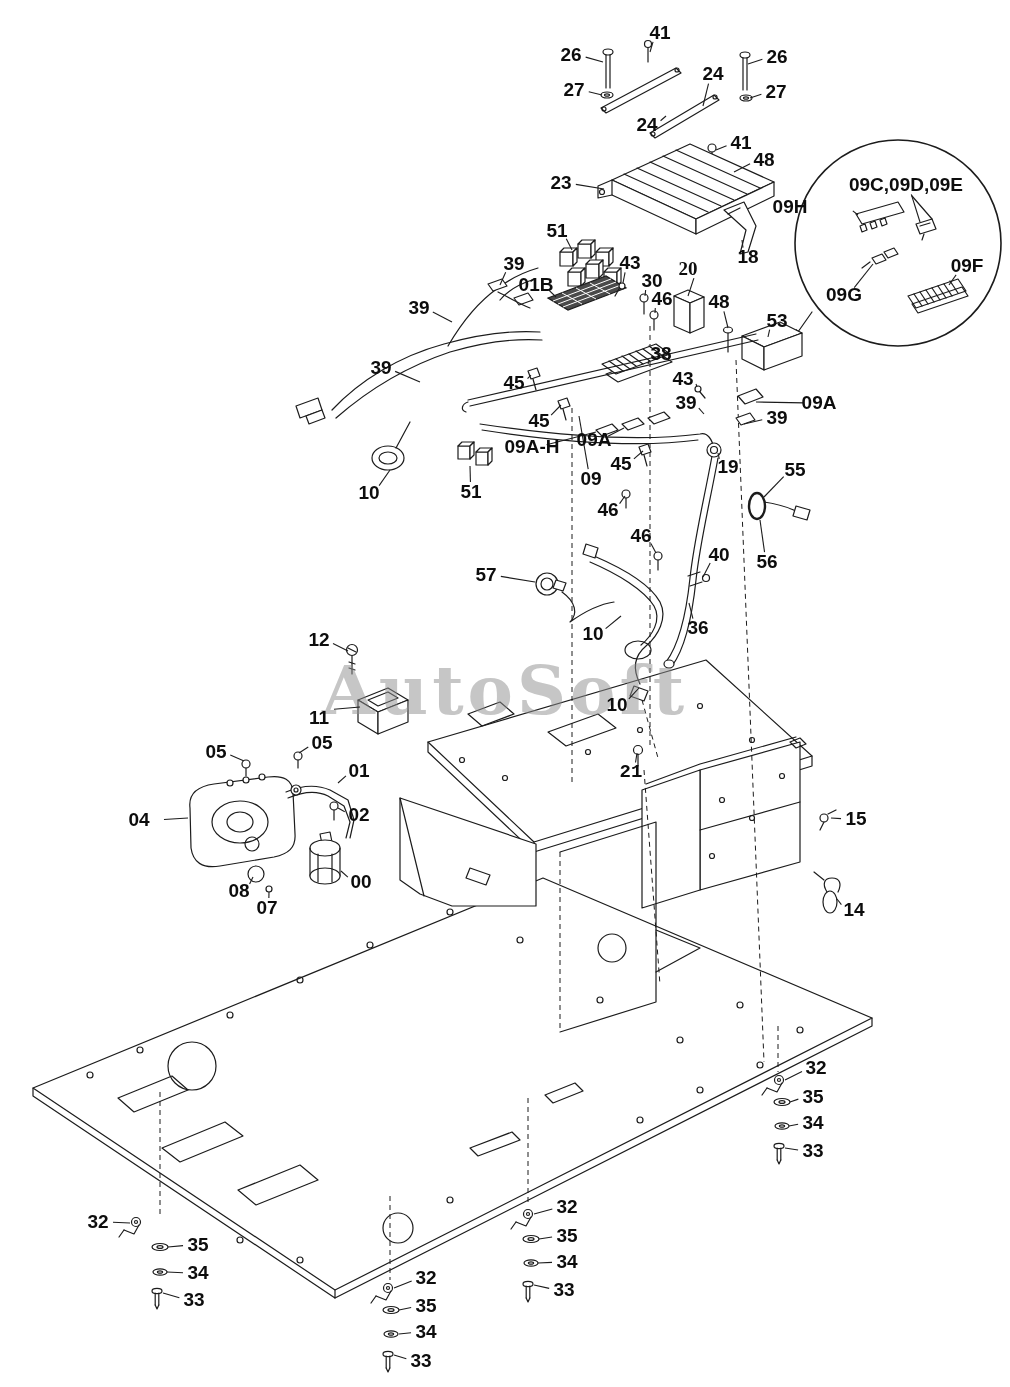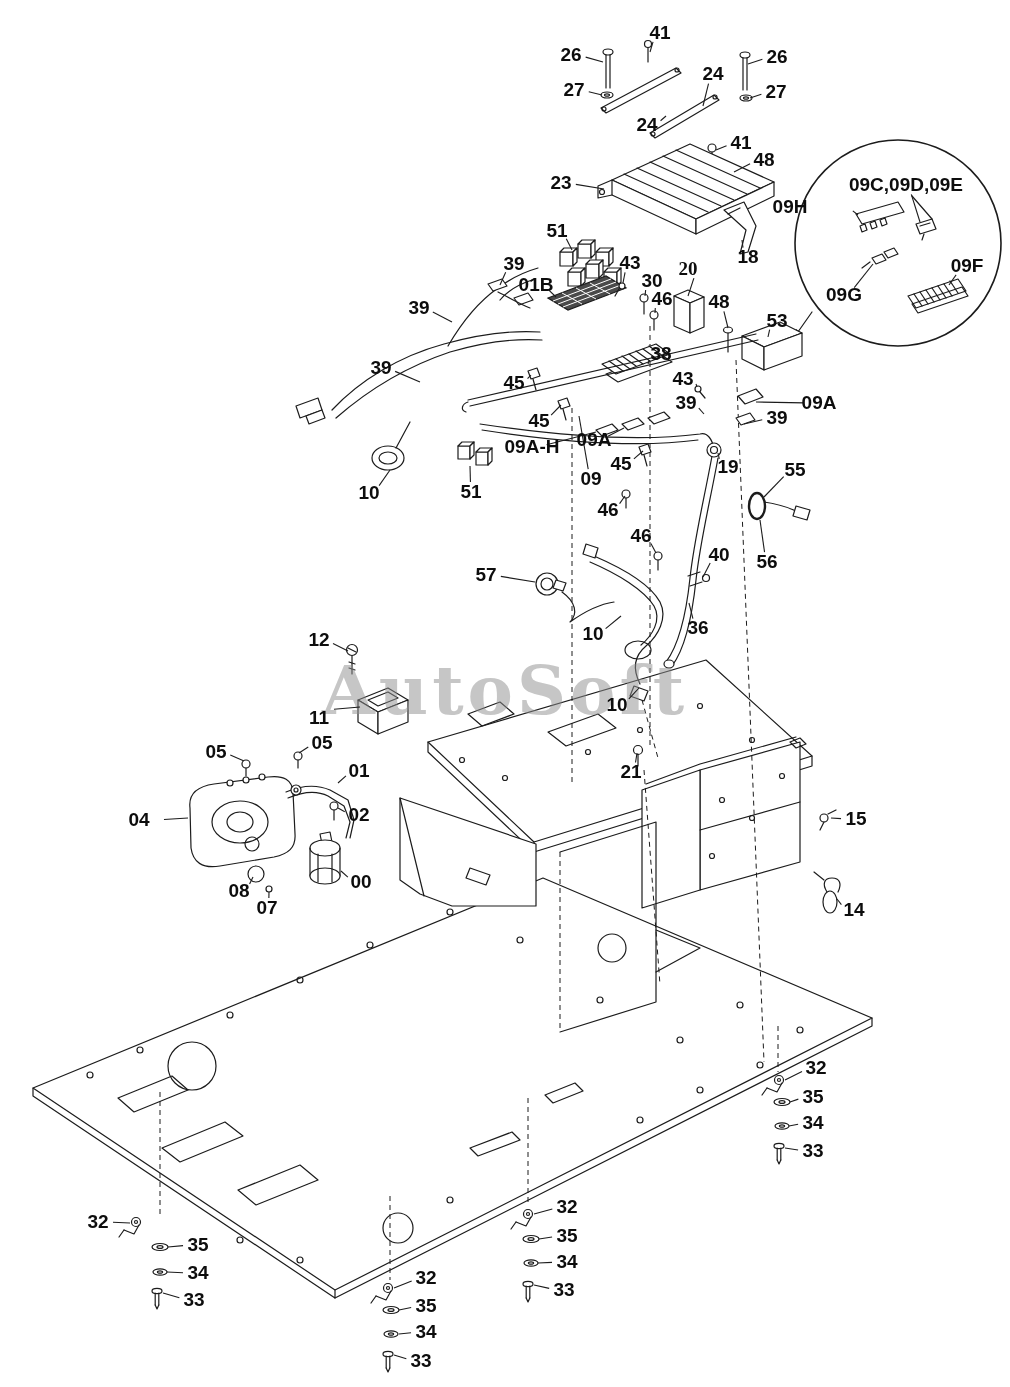--- a/index.html
+++ b/index.html
@@ -561,21 +561,21 @@
       <div class="part-label" style="left: 719px; top: 555px;">40</div>
       <div class="part-label" style="left: 486px; top: 575px;">57</div>
       <div class="part-label" style="left: 698px; top: 628px;">36</div>
       <div class="part-label" style="left: 593px; top: 634px;">10</div>
       <div class="part-label" style="left: 319px; top: 640px;">12</div>
       <div class="part-label" style="left: 319px; top: 710px; margin-top: 8px;">11</div>
       <div class="part-label" style="left: 617px; top: 705px;">10</div>
       <div class="part-label" style="left: 216px; top: 752px;">05</div>
       <div class="part-label" style="left: 322px; top: 743px;">05</div>
       <div class="part-label" style="left: 359px; top: 771px;">01</div>
-      <div class="part-label" style="left: 631px; top: 772px;">21</div>
+      <div class="part-label" style="left: 631px; top: 772px; font-family: Liberation Mono, monospace;">21</div>
       <div class="part-label" style="left: 359px; top: 815px;">02</div>
       <div class="part-label" style="left: 139px; top: 820px;">04</div>
       <div class="part-label" style="left: 856px; top: 819px;">15</div>
       <div class="part-label" style="left: 361px; top: 882px;">00</div>
       <div class="part-label" style="left: 239px; top: 891px;">08</div>
       <div class="part-label" style="left: 267px; top: 908px;">07</div>
       <div class="part-label" style="left: 854px; top: 910px;">14</div>
       <div class="part-label" style="left: 816px; top: 1068px;">32</div>
       <div class="part-label" style="left: 813px; top: 1097px;">35</div>
       <div class="part-label" style="left: 813px; top: 1123px;">34</div>

